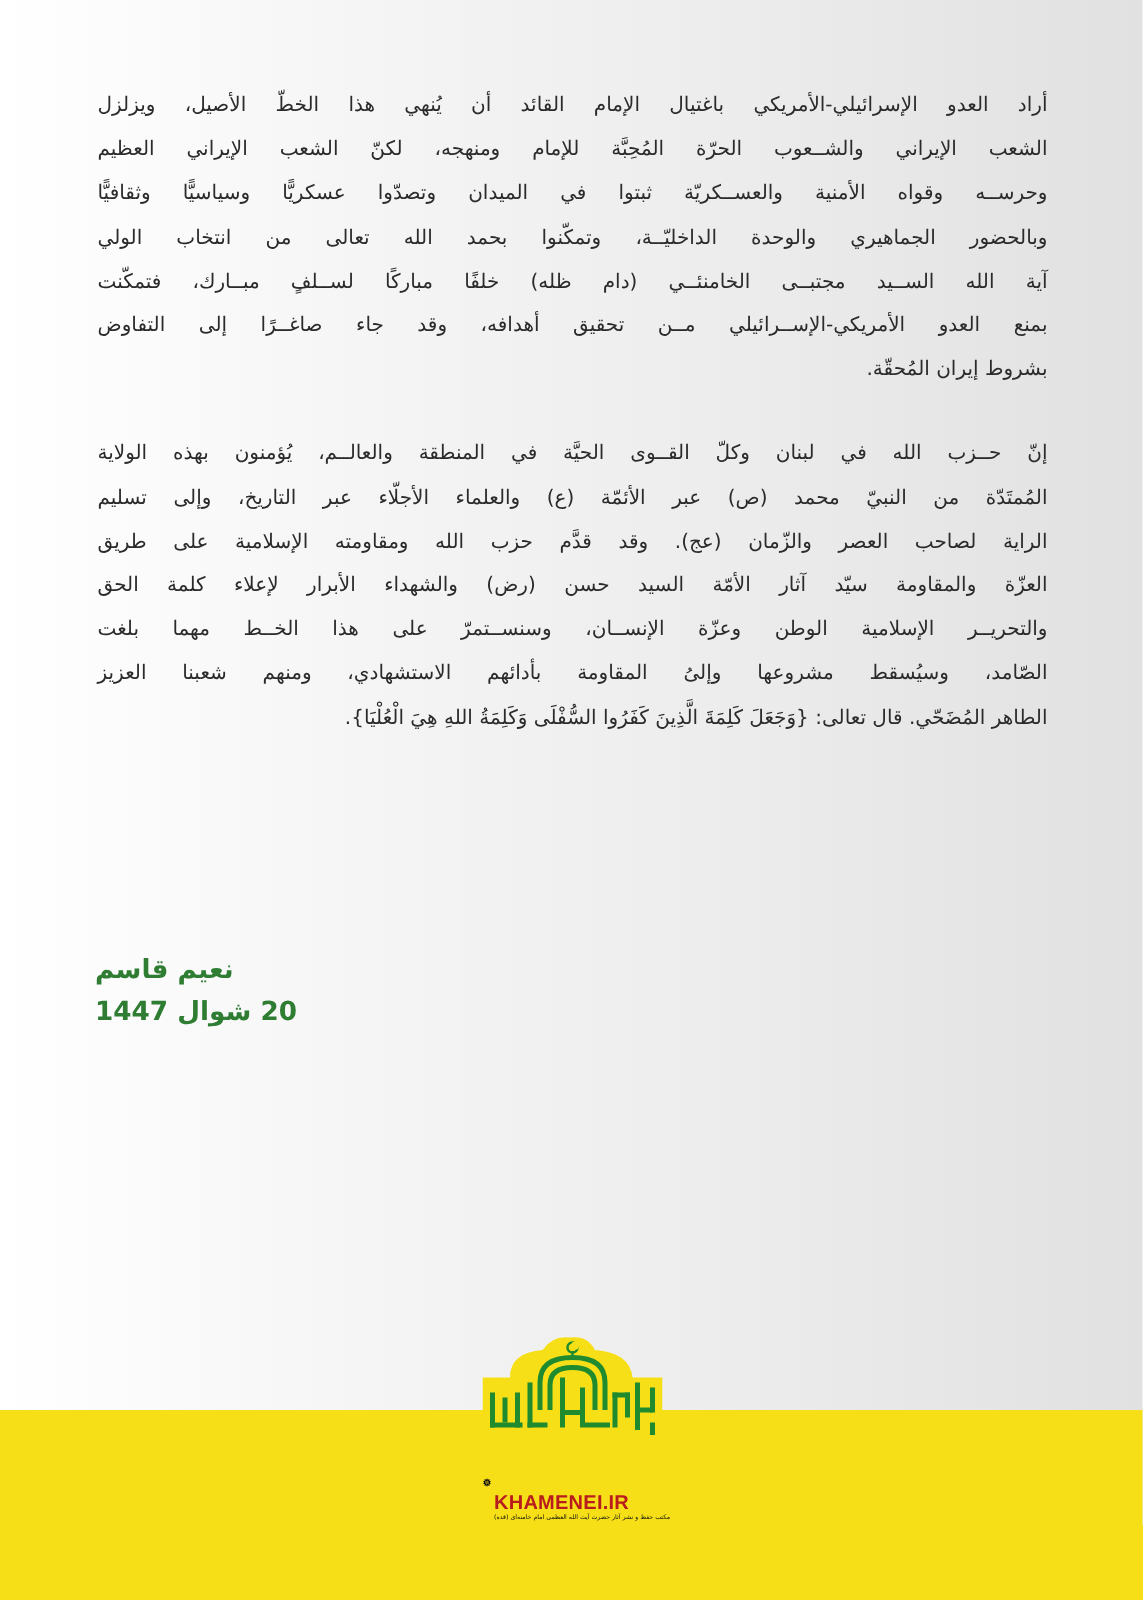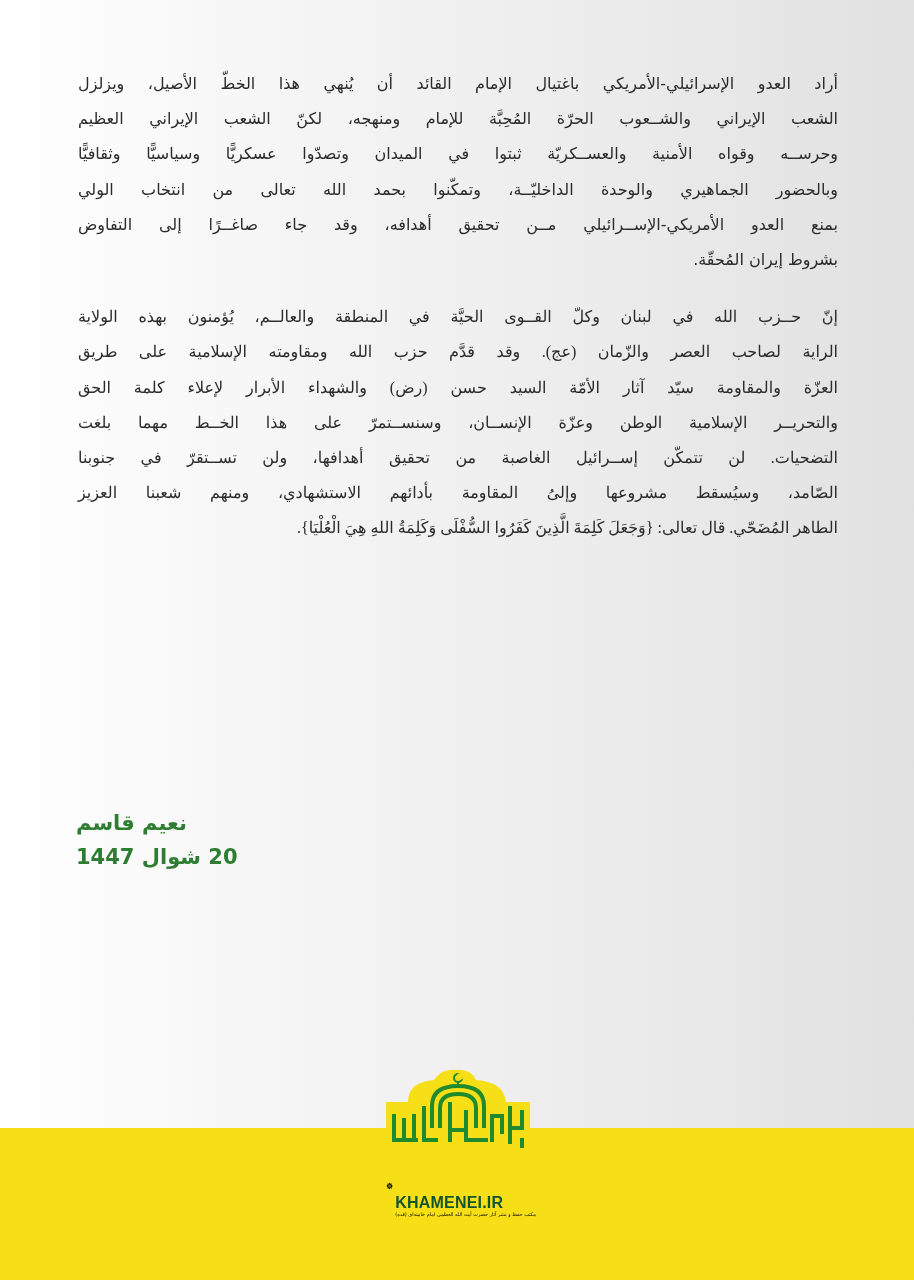--- a/index.html
+++ b/index.html
@@ -7,66 +7,67 @@
     width: 914px; height: 1280px; overflow: hidden; position: relative;
     background: linear-gradient(to right, #ffffff 0%, #f4f4f4 35%, #ececec 65%, #e1e1e1 100%);
     font-family: "DejaVu Sans", sans-serif;
   }
   .content {
     position: absolute; left: 78px; top: 66px; width: 760px;
     direction: rtl; text-align: justify; text-align-last: right;
     color: #2b2b2b; font-size: 16px; line-height: 35.2px;
   }
   .para { margin: 0; }
-  .para + .para { margin-top: 22px; font-family: Liberation Serif, serif; }
+  .para + .para { margin-top: 32px; }
   .line { display: block; white-space: nowrap; text-align: right; text-align-last: justify; }
   .line.last { text-align-last: right; }
   .signature {
     position: absolute; left: 76px; top: 758px;
     direction: rtl; text-align: left; color: #2e7d32;
-    font-weight: bold; font-size: 21px; line-height: 34px; margin-top: 48px;
+    font-weight: bold; font-size: 21px; line-height: 34px;
   }
   .signature div { text-align: left; direction: rtl; unicode-bidi: plaintext; }
   .footer-band {
     position: absolute; left: 0; top: 1128px; width: 914px; height: 152px;
     background: #f6df16;
   }
   .emblem {
     position: absolute; left: 386px; top: 1066px; width: 144px; height: 86px;
   }
   .brand {
     position: absolute; left: 386px; top: 1170px; width: 150px; height: 32px;
     display: flex; align-items: center;
   }
   .brand-name {
     font-family: "Liberation Sans", sans-serif; font-weight: bold; font-size: 16px;
-    color: #14532d; letter-spacing: 0.2px; line-height: 16px; margin-top: 40px;
+    color: #b91c1c; letter-spacing: 0.2px; line-height: 16px; margin-top: 40px;
   }
   .brand-sub {
     font-size: 5px; color: #111; direction: rtl; white-space: nowrap; line-height: 7px;
   }
 </style>
 </head>
 <body>
 
 <div class="content">
   <div class="para">
     <span class="line">أراد العدو الإسرائيلي-الأمريكي باغتيال الإمام القائد أن يُنهي هذا الخطّ الأصيل، ويزلزل</span>
     <span class="line">الشعب الإيراني والشــعوب الحرّة المُحِبَّة للإمام ومنهجه، لكنّ الشعب الإيراني العظيم</span>
     <span class="line">وحرســه وقواه الأمنية والعســكريّة ثبتوا في الميدان وتصدّوا عسكريًّا وسياسيًّا وثقافيًّا</span>
     <span class="line">وبالحضور الجماهيري والوحدة الداخليّــة، وتمكّنوا بحمد الله تعالى من انتخاب الولي</span>
+    <span class="line">آية الله الســيد مجتبــى الخامنئــي (دام ظله) خلفًا مباركًا لســلفٍ مبــارك، فتمكّنت</span>
     <span class="line">بمنع العدو الأمريكي-الإســرائيلي مــن تحقيق أهدافه، وقد جاء صاغــرًا إلى التفاوض</span>
     <span class="line last">بشروط إيران المُحقّة.</span>
   </div>
   <div class="para">
     <span class="line">إنّ حــزب الله في لبنان وكلّ القــوى الحيَّة في المنطقة والعالــم، يُؤمنون بهذه الولاية</span>
+    <span class="line">المُمتَدّة من النبيّ محمد (ص) عبر الأئمّة (ع) والعلماء الأجلّاء عبر التاريخ، وإلى تسليم</span>
     <span class="line">الراية لصاحب العصر والزّمان (عج). وقد قدَّم حزب الله ومقاومته الإسلامية على طريق</span>
     <span class="line">العزّة والمقاومة سيّد آثار الأمّة السيد حسن (رض) والشهداء الأبرار لإعلاء كلمة الحق</span>
     <span class="line">والتحريــر الإسلامية الوطن وعزّة الإنســان، وسنســتمرّ على هذا الخــط مهما بلغت</span>
-    <span class="line">التضحيات. لن تتمكّن إســرائيل الغاصبة من تحقيق أهدافها، ولن تســتقرّ في جنوبنا</span>
     <span class="line">الصّامد، وسيُسقط مشروعها وإلىُ المقاومة بأدائهم الاستشهادي، ومنهم شعبنا العزيز</span>
     <span class="line last">الطاهر المُضَحّي. قال تعالى: {وَجَعَلَ كَلِمَةَ الَّذِينَ كَفَرُوا السُّفْلَى وَكَلِمَةُ اللهِ هِيَ الْعُلْيَا}.</span>
   </div>
 </div>
 
 <div class="signature">
   <div>نعيم قاسم</div>
   <div>20 شوال 1447</div>
 </div>
 

